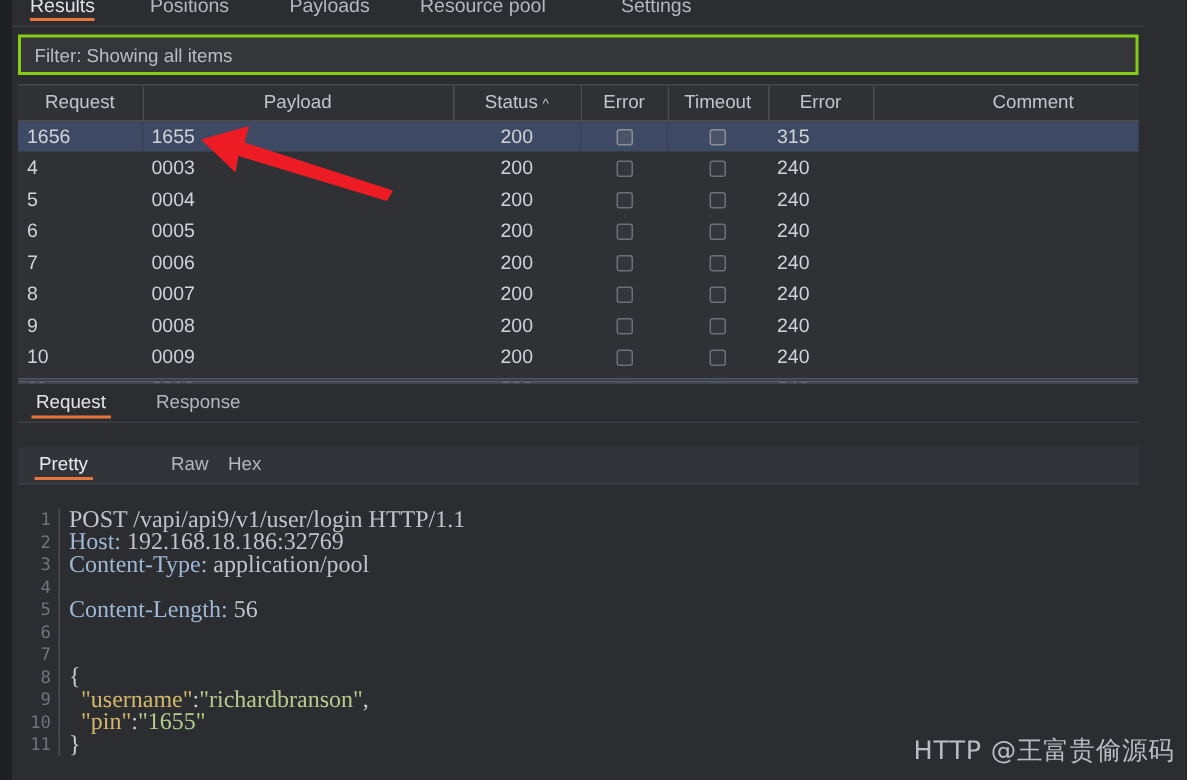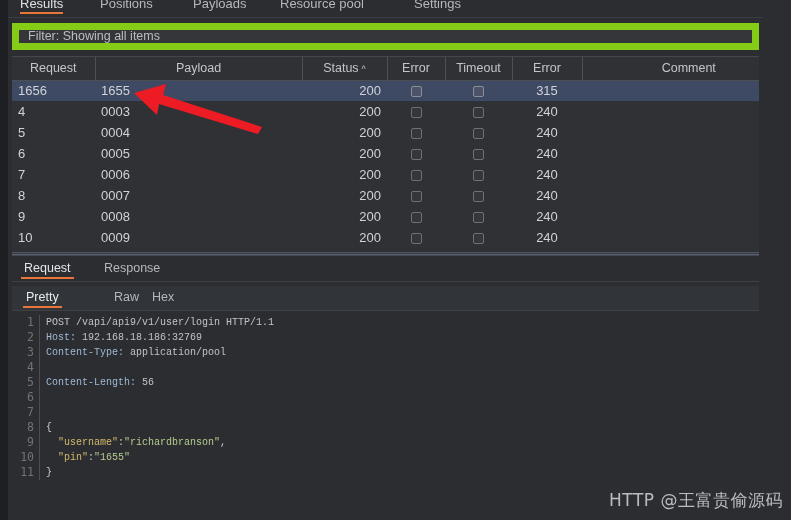--- a/index.html
+++ b/index.html
@@ -55,23 +55,23 @@
     left: 0; right: 0; bottom: 0;
     height: 2px;
     background: #e8763a;
   }
 
   
   .filterbar {
     margin: 5px 4px 0 4px;
     height: 27px;
     background: #343639;
-    border: 7px solid #84cc16;
+    border: 2px solid #84cc16;
     display: flex;
-    align-items: flex-end;
+    align-items: center;
     padding-left: 9px;
     cursor: pointer;
   }
   .filterbar span {
     font-size: 12.5px;
     color: #b9bdc2;
   }
 
   
   .table-wrap {
@@ -109,22 +109,22 @@
   table.results tbody tr.sel { background: #3e4a63; }
   table.results tbody td {
     color: #cfd3d8;
     font-size: 13px;
     padding: 0 6px;
     white-space: nowrap;
     overflow: hidden;
   }
   td.c-request { text-align: left; }
   td.c-payload { text-align: left; }
-  td.c-status  { text-align: right; padding-left: 14px; margin-top: 40px; }
-  td.c-len     { text-align: center; padding-left: 6px; }
+  td.c-status  { text-align: center; padding-left: 14px; margin-top: 40px; }
+  td.c-len     { text-align: left; padding-left: 6px; }
   td.c-check   { text-align: center; }
 
   .chk {
     display: inline-block;
     width: 11px; height: 11px;
     border: 1px solid #6d7177;
     border-radius: 2px;
     background: #33363a;
     vertical-align: middle;
     cursor: pointer;
@@ -159,21 +159,21 @@
   .rr-tab.active::after {
     content: "";
     position: absolute;
     left: -3px; right: -3px; bottom: 0;
     height: 2px;
     background: #e8763a;
   }
 
   
   .view-tabbar {
-    margin: 4px 4px;
+    margin: 16px 4px;
     height: 25px;
     background: #313438;
     position: relative;
     border-bottom: 1px solid #3d4044;
   }
   .view-tab {
     position: absolute;
     top: 4px;
     font-size: 12.5px;
     color: #b4b8bd;
@@ -213,22 +213,22 @@
     color: #6e7view;
     color: #707479;
     font-size: 11.5px;
     font-family: "DejaVu Sans Mono", monospace;
     border-right: 1px solid #4b4e52;
     user-select: none;
   }
   .code-txt {
     padding-left: 6px;
     color: #c8ccd1;
-    font-family: Liberation Mono, monospace;
-    font-size: 10px;
+    font-family: Liberation Serif, serif;
+    font-size: 16px;
   }
   .tk-key    { color: #9fb8d6; }
   .tk-val    { color: #c0c4c9; }
   .tk-hex    { color: #a9b665; }
   .tk-str    { color: #b5cc8e; }
   .tk-prop   { color: #d4b86a; }
   .tk-punct  { color: #c8ccd1; }
 
   
   .arrow-svg {

